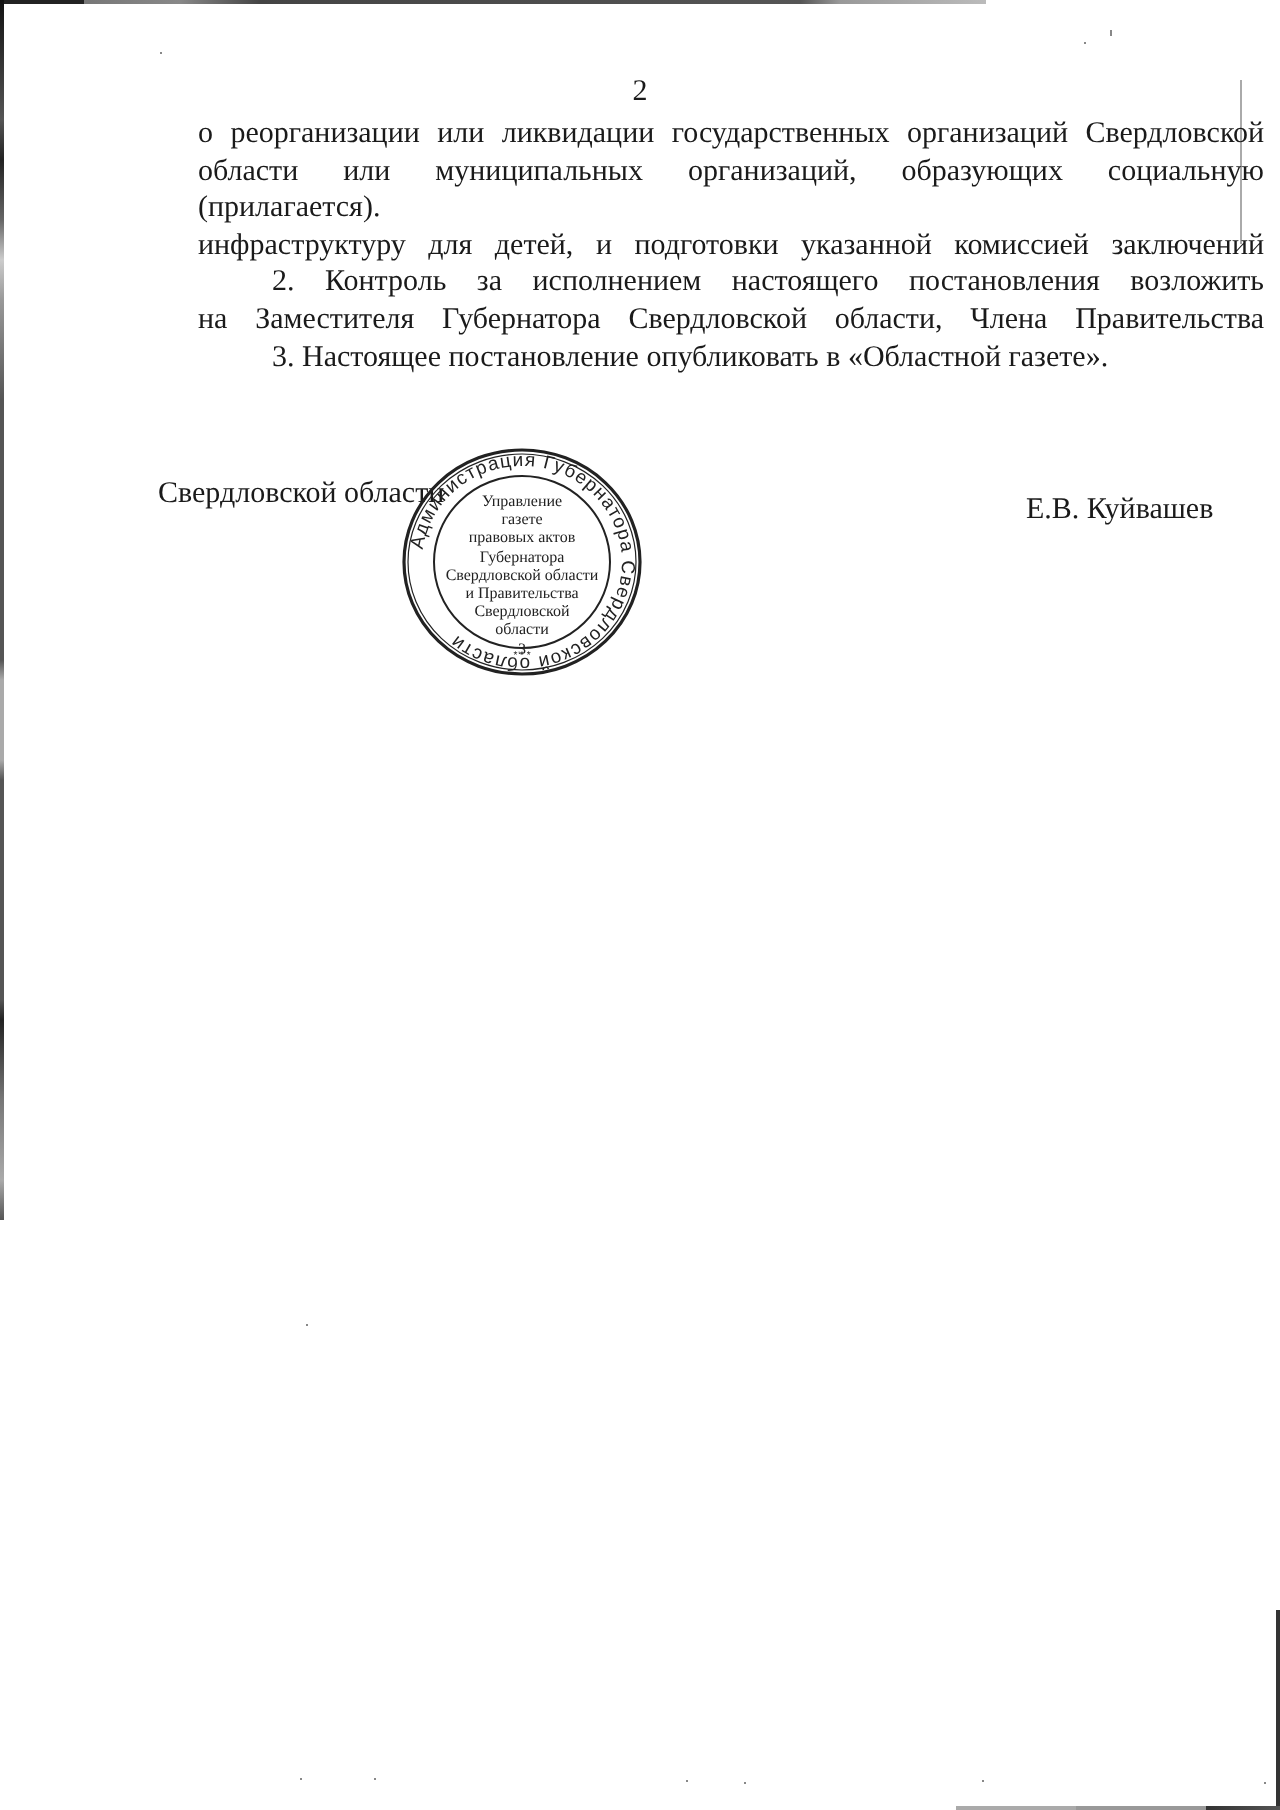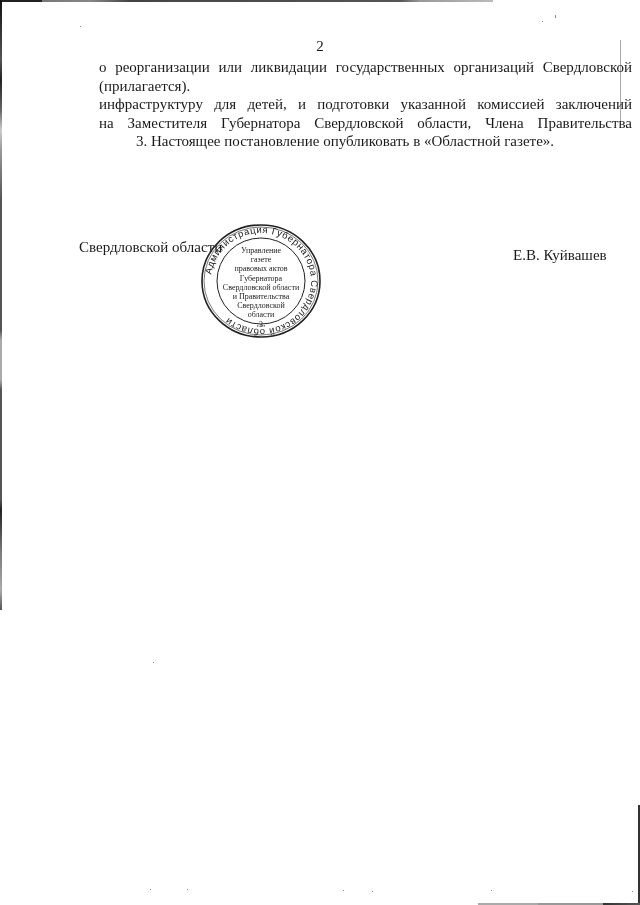--- a/index.html
+++ b/index.html
@@ -102,23 +102,25 @@
 <div class="speck" style="left:187px;top:889px;"></div>
 <div class="speck" style="left:343px;top:890px;"></div>
 <div class="speck" style="left:372px;top:891px;"></div>
 <div class="speck" style="left:491px;top:890px;"></div>
 <div class="speck" style="left:632px;top:891px;"></div>
 
 <div class="page-number">2</div>
 
 <div class="body-text">
   <p class="para justify-full">о реорганизации или ликвидации государственных организаций Свердловской</p>
+  <p class="para justify-full">области или муниципальных организаций, образующих социальную</p>
   <p class="para">(прилагается).</p>
   <p class="para justify-full">инфраструктуру для детей, и подготовки указанной комиссией заключений</p>
 
+  <p class="para justify-full indent">2. Контроль за исполнением настоящего постановления возложить</p>
   <p class="para justify-full">на Заместителя Губернатора Свердловской области, Члена Правительства</p>
 
   <p class="para indent">3. Настоящее постановление опубликовать в «Областной газете».</p>
 </div>
 
 <div class="signature-block">
   <div>Свердловской области</div>
 </div>
 <div class="signer-name">Е.В. Куйвашев</div>
 

